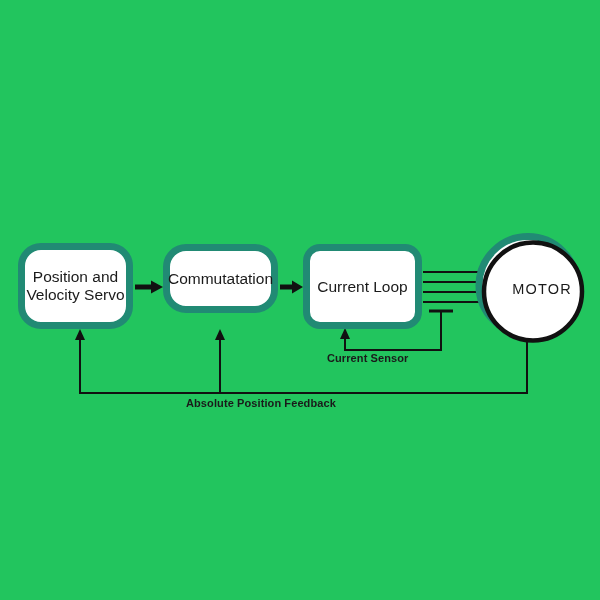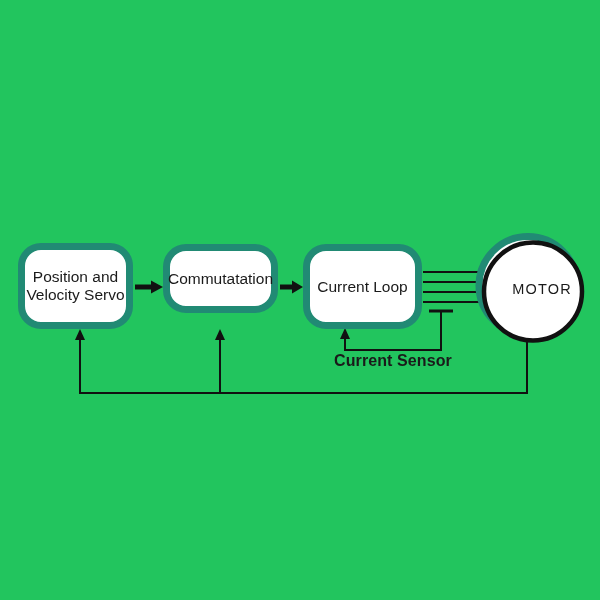--- a/index.html
+++ b/index.html
@@ -14,22 +14,22 @@
     display:flex;align-items:center;justify-content:center;
     text-align:center;font-size:15.5px;line-height:1.15;
     white-space:pre-line;color:#1a1a1a;
   }
   .block-label{display:block;white-space:pre-line;}
   .motor-label{
     position:absolute;left:488px;top:281px;width:108px;
     text-align:center;font-size:14.5px;letter-spacing:1.2px;color:#1a1a1a;
   }
   .feedback-label{
-    position:absolute;font-size:16px;font-weight:600;
-    text-align:center;color:#1a1a1a;letter-spacing:0.1px;
+    position:absolute;font-size:11px;font-weight:600;
+    color:#1a1a1a;letter-spacing:0.1px;
   }
   .label-current-sensor{left:327px;top:352px;width:132px;}
   .label-abs-pos{left:186px;top:397px;width:220px;}
 </style>
 </head>
 <body>
 
 <div class="canvas">
 
   <svg class="layer" width="600" height="600" viewBox="0 0 600 600">
@@ -72,22 +72,23 @@
 
   <div class="block" style="left:18px;top:243px;width:115px;height:86px;">
     <span class="block-label">Position and
 Velocity Servo</span>
   </div>
 
   <div class="block" style="left:163px;top:244px;width:115px;height:69px;">
     <span class="block-label">Commutatation</span>
   </div>
 
-  <div class="block" style="left:303px;top:244px;width:119px;height:85px;">
+  <div class="block" style="left:303px;top:244px;width:119px;height:85px;border-radius:17px;">
     <span class="block-label">Current Loop</span>
   </div>
 
   <div class="motor-label">MOTOR</div>
 
   <div class="feedback-label label-current-sensor">Current Sensor</div>
 
+  <div class="feedback-label label-abs-pos">Absolute Position Feedback</div>
 
 </div>
 
 </body></html>

